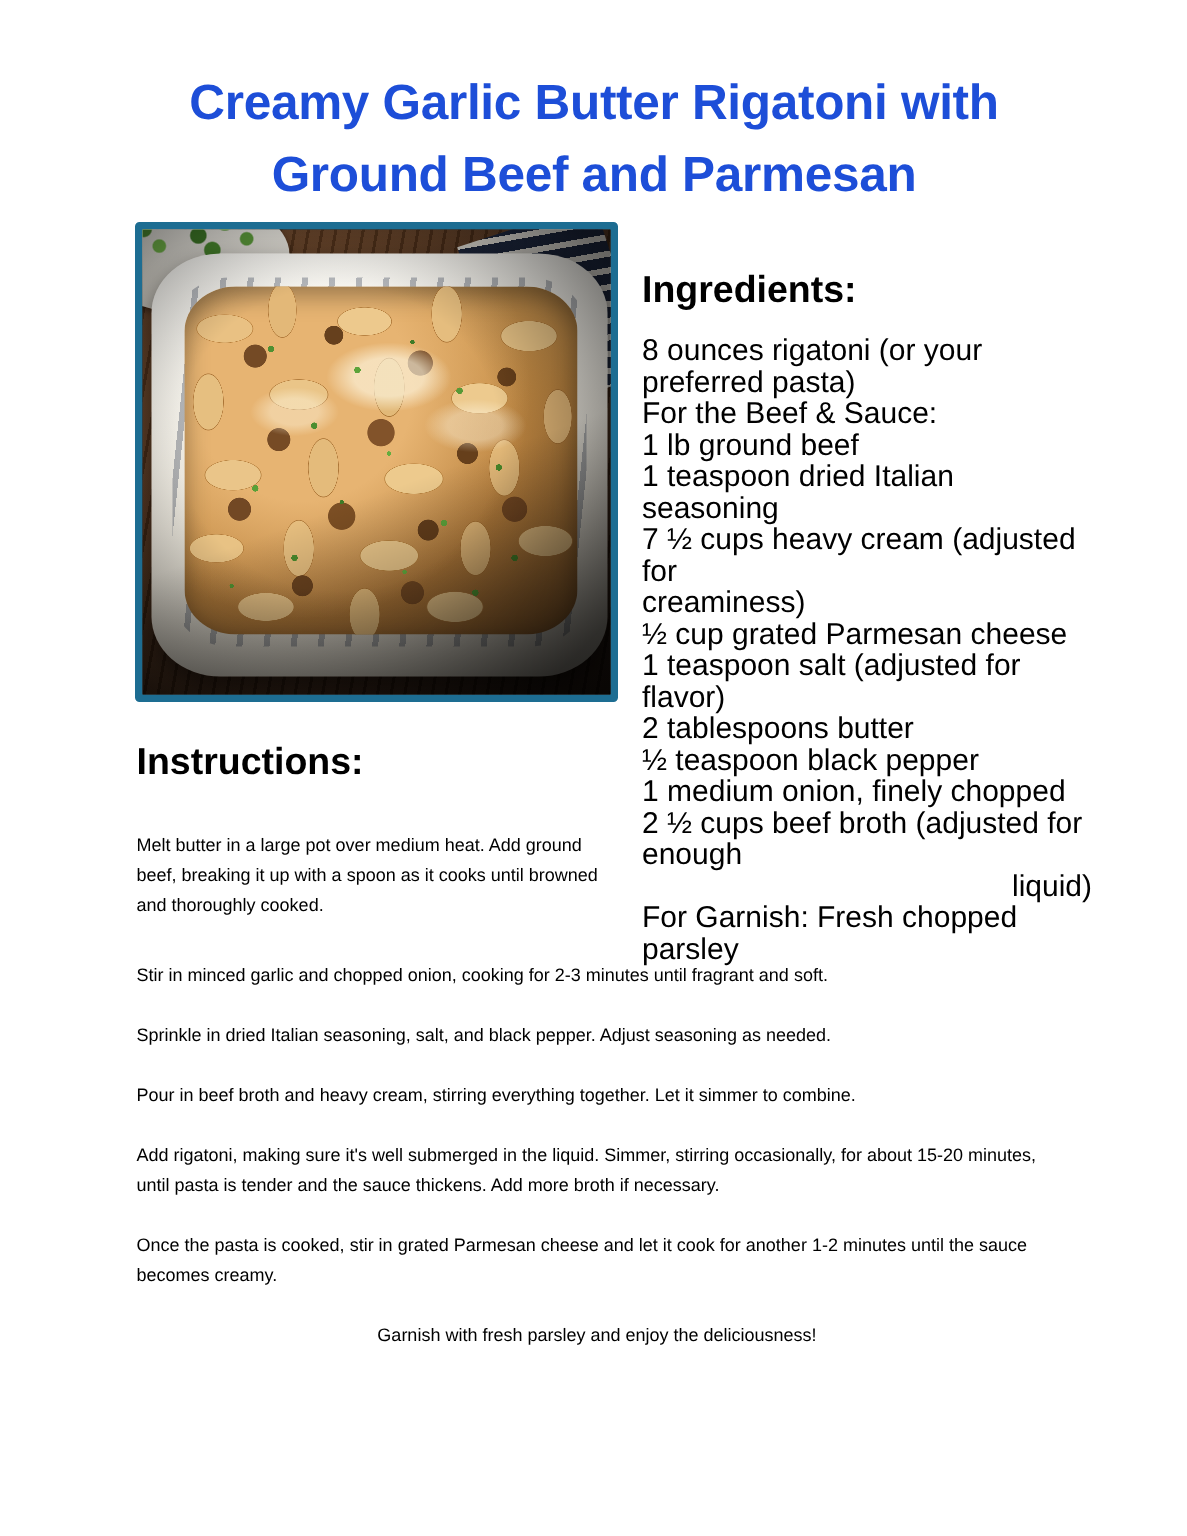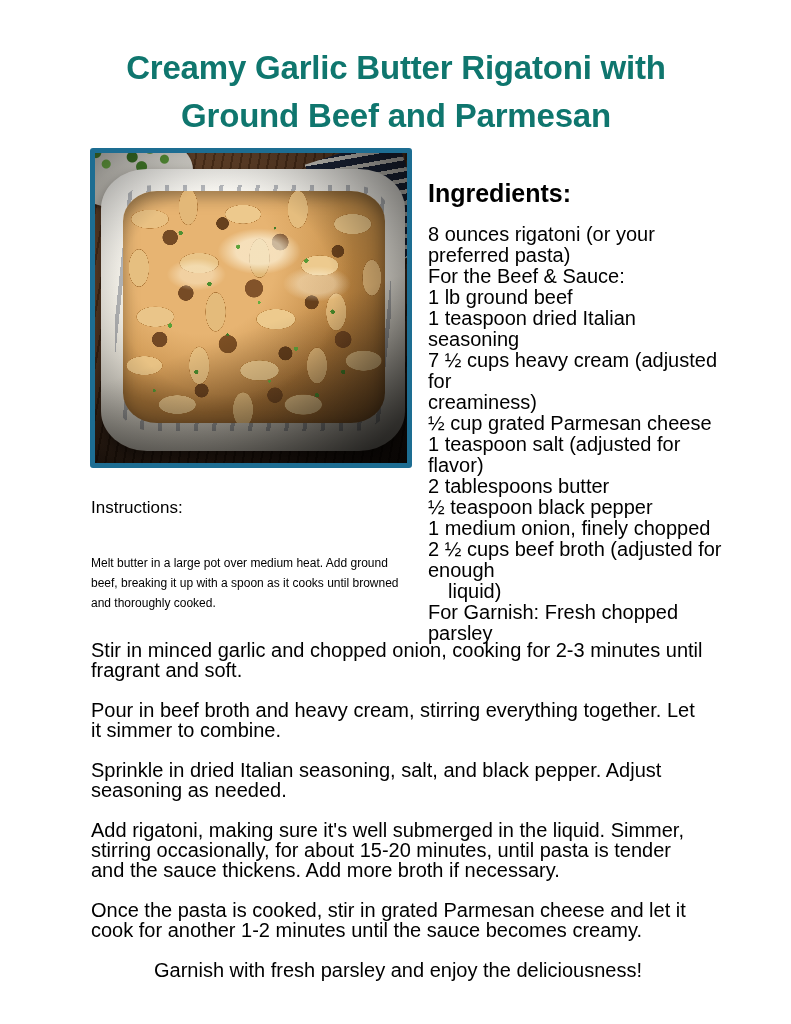--- a/index.html
+++ b/index.html
@@ -26,21 +26,21 @@
   .title {
     position: absolute;
     left: 60px;
     top: 44px;
     width: 672px;
     text-align: center;
     font-size: 33px;
     font-weight: bold;
     line-height: 48px;
     letter-spacing: -0.2px;
-    color: #0f766e;
+    color: #1d4ed8;
   }
   .title .line2 { display: block; }
 
   
   .photo-frame {
     position: absolute;
     left: 90px;
     top: 148px;
     width: 322px;
     height: 320px;
@@ -241,45 +241,45 @@
   }
   .ingredients-list {
     position: absolute;
     left: 428px;
     top: 224px;
     width: 300px;
     font-size: 20px;
     line-height: 21px;
   }
   .ing-line { white-space: pre-wrap; }
-  .ing-line.indent { padding-left: 20px; }
+  .ing-line.indent { padding-left: 20px; text-align: right; }
 
   
   .instructions-heading {
     position: absolute;
     left: 91px;
     top: 493px;
-    font-size: 17px;
-    font-weight: normal;
+    font-size: 25px;
+    font-weight: bold;
     line-height: 30px;
   }
   .instr-narrow {
     position: absolute;
     left: 91px;
     top: 553px;
     width: 320px;
     font-size: 12px;
     line-height: 20px;
   }
   .instr-rest {
     position: absolute;
     left: 91px;
     top: 640px;
     width: 614px;
-    font-size: 20px;
+    font-size: 12px;
     line-height: 20px;
   }
   .instr-p { margin: 0 0 20px 0; }
   .instr-p:last-child { margin-bottom: 0; text-align: center; }
 </style>
 </head>
 <body>
 
 <div class="page">
 
@@ -325,20 +325,20 @@
       <div class="ing-line indent">liquid)</div>
       <div class="ing-line">For Garnish: Fresh chopped parsley</div>
     </div>
 
   <div class="instructions-heading">Instructions:</div>
 
   <div class="instr-narrow">Melt butter in a large pot over medium heat. Add ground beef, breaking it up with a spoon as it cooks until browned and thoroughly cooked.</div>
 
   <div class="instr-rest">
       <p class="instr-p">Stir in minced garlic and chopped onion, cooking for 2-3 minutes until fragrant and soft.</p>
+      <p class="instr-p">Sprinkle in dried Italian seasoning, salt, and black pepper. Adjust seasoning as needed.</p>
       <p class="instr-p">Pour in beef broth and heavy cream, stirring everything together. Let it simmer to combine.</p>
-      <p class="instr-p">Sprinkle in dried Italian seasoning, salt, and black pepper. Adjust seasoning as needed.</p>
       <p class="instr-p">Add rigatoni, making sure it's well submerged in the liquid. Simmer, stirring occasionally, for about 15-20 minutes, until pasta is tender and the sauce thickens. Add more broth if necessary.</p>
       <p class="instr-p">Once the pasta is cooked, stir in grated Parmesan cheese and let it cook for another 1-2 minutes until the sauce becomes creamy.</p>
       <p class="instr-p">Garnish with fresh parsley and enjoy the deliciousness!</p>
     </div>
 
 </div>
 
 </body></html>

